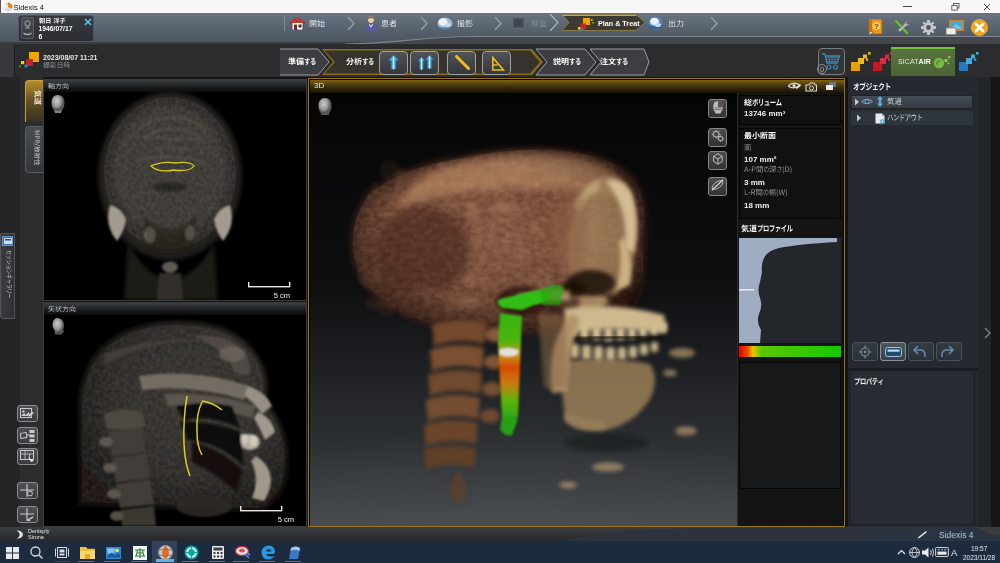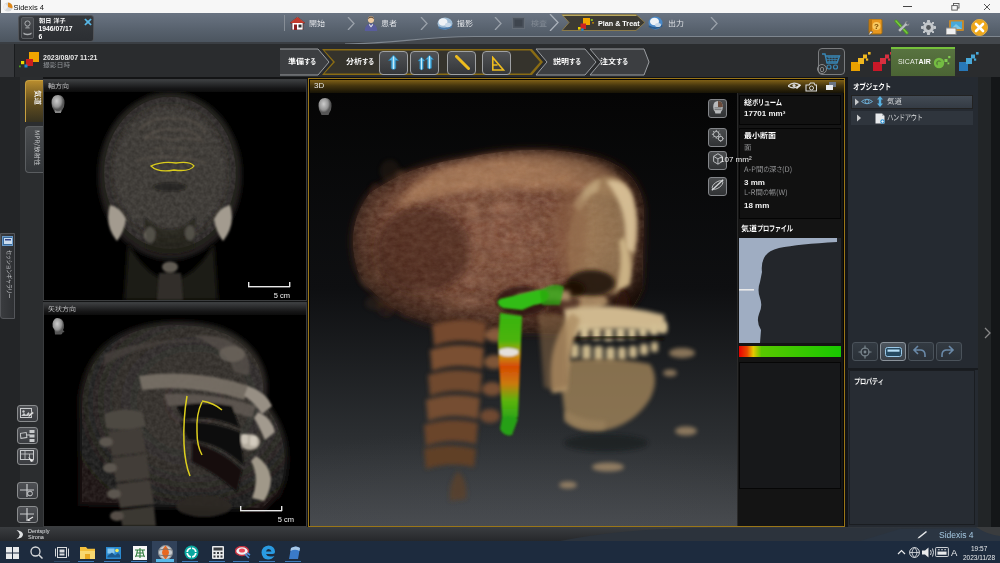--- a/index.html
+++ b/index.html
@@ -751,28 +751,28 @@
     <svg class="abs" style="left:710px;top:177.5px" width="15" height="14" viewBox="0 0 17 16">
       <ellipse cx="8.5" cy="8" rx="7" ry="3.4" fill="none" stroke="#c0c2c4" stroke-width="1" transform="rotate(-35 8.5 8)"></ellipse>
       <path d="M2 14 L15 2" stroke="#d8dadc" stroke-width="1.4"></path>
     </svg>
 <div class="abs" style="left:737px;top:93px;width:106px;height:433px;background:#141414;border-left:1px solid #2a2a2a"></div>
 <div class="abs" style="left:739px;top:95px;width:102px;height:30px;background:#111111;border:1px solid #040404"></div>
 <div class="abs" style="left:739px;top:128px;width:102px;height:91px;background:#111111;border:1px solid #040404"></div>
 <svg style="position:absolute;left:744px;top:98.5px;overflow:visible;" width="38" height="10">
       <path d="M4.8 1 5.8 1.2Q5.6 1.6 5.5 2Q5.3 2.3 5.1 2.6Q5 3 4.8 3.2L4.1 3Q4.3 2.7 4.4 2.4Q4.5 2 4.6 1.7Q4.7 1.3 4.8 1ZM5.7 2.1 6.5 1.7Q6.7 2 6.9 2.3Q7.1 2.6 7.3 2.9Q7.5 3.2 7.6 3.5L6.8 3.9Q6.7 3.7 6.5 3.3Q6.4 3 6.1 2.7Q5.9 2.4 5.7 2.1ZM6.2 5 6.9 4.6Q7.1 4.9 7.3 5.2Q7.5 5.5 7.7 5.8Q7.8 6.2 7.9 6.4L7.1 6.8Q7 6.6 6.9 6.2Q6.8 5.9 6.6 5.6Q6.4 5.2 6.2 5ZM3.4 2.7Q3.9 2.7 4.4 2.7Q5 2.6 5.6 2.6Q6.2 2.6 6.8 2.5L6.8 3.3Q6 3.4 5.1 3.4Q4.3 3.5 3.6 3.6ZM4.2 -0.3 5.1 -0.1Q4.9 0.6 4.6 1.1Q4.2 1.6 3.8 2Q3.7 1.9 3.6 1.8Q3.4 1.7 3.3 1.6Q3.2 1.5 3 1.4Q3.4 1.1 3.8 0.7Q4.1 0.2 4.2 -0.3ZM6.5 -0.3Q6.6 -0 6.9 0.3Q7.1 0.5 7.4 0.8Q7.6 1 7.9 1.2Q7.8 1.3 7.6 1.4Q7.5 1.5 7.4 1.7Q7.3 1.8 7.2 1.9Q6.9 1.7 6.7 1.4Q6.4 1.1 6.1 0.7Q5.9 0.4 5.7 0ZM4.4 4 5 3.4Q5.3 3.6 5.5 3.7Q5.8 3.9 6 4.1Q6.3 4.3 6.4 4.4L5.8 5Q5.6 4.8 5.4 4.6Q5.2 4.4 4.9 4.3Q4.7 4.1 4.4 4ZM4.4 4.6H5.3V6.1Q5.3 6.2 5.3 6.3Q5.3 6.3 5.4 6.3Q5.4 6.3 5.5 6.3Q5.5 6.3 5.6 6.3Q5.7 6.3 5.7 6.3Q5.8 6.3 5.8 6.3Q5.8 6.3 5.9 6.2Q5.9 6.2 5.9 6Q6 5.9 6 5.5Q6 5.6 6.2 5.7Q6.3 5.7 6.5 5.8Q6.6 5.8 6.7 5.9Q6.7 6.4 6.6 6.6Q6.5 6.9 6.3 7Q6.2 7.1 5.9 7.1Q5.8 7.1 5.7 7.1Q5.7 7.1 5.6 7.1Q5.5 7.1 5.4 7.1Q5.3 7.1 5.3 7.1Q4.9 7.1 4.7 7Q4.5 6.9 4.4 6.7Q4.4 6.5 4.4 6.1ZM3.5 4.8 4.3 4.9Q4.3 5.4 4.1 5.9Q4 6.4 3.7 6.8L3 6.5Q3.2 6.2 3.3 5.7Q3.5 5.2 3.5 4.8ZM1.4 -0.4 2.3 -0.1Q2.1 0.2 1.9 0.5Q1.8 0.9 1.6 1.2Q1.4 1.5 1.3 1.7L0.6 1.4Q0.8 1.2 0.9 0.9Q1.1 0.5 1.2 0.2Q1.4 -0.1 1.4 -0.4ZM2.3 0.6 3.1 0.9Q2.8 1.4 2.5 1.9Q2.1 2.4 1.8 2.8Q1.4 3.3 1.1 3.6L0.6 3.3Q0.8 3 1.1 2.7Q1.3 2.4 1.5 2Q1.8 1.6 2 1.2Q2.2 0.9 2.3 0.6ZM0.2 1.5 0.7 0.8Q0.9 1 1.1 1.2Q1.3 1.5 1.5 1.7Q1.7 1.9 1.8 2.1L1.3 2.8Q1.2 2.6 1 2.4Q0.8 2.2 0.6 1.9Q0.4 1.7 0.2 1.5ZM2.1 2.5 2.7 2.2Q2.9 2.5 3.1 2.8Q3.2 3.1 3.3 3.4Q3.4 3.7 3.5 3.9L2.8 4.2Q2.7 4 2.6 3.7Q2.5 3.4 2.4 3.1Q2.2 2.7 2.1 2.5ZM0.2 3.1Q0.7 3.1 1.5 3Q2.2 3 3 2.9L3 3.7Q2.3 3.8 1.6 3.8Q0.9 3.9 0.3 4ZM2.3 4.5 2.9 4.3Q3.1 4.6 3.2 5Q3.4 5.5 3.4 5.8L2.7 6Q2.6 5.7 2.5 5.3Q2.4 4.9 2.3 4.5ZM0.5 4.3 1.3 4.4Q1.2 5 1.1 5.6Q1 6.1 0.8 6.5Q0.7 6.4 0.6 6.4Q0.5 6.3 0.3 6.3Q0.2 6.2 0.1 6.2Q0.3 5.8 0.4 5.3Q0.5 4.8 0.5 4.3ZM1.4 3.5H2.2V7.1H1.4Z M12.9 -0.1Q13 0.2 13.2 0.5Q13.3 0.8 13.4 1L12.9 1.3Q12.8 1 12.6 0.7Q12.5 0.4 12.4 0.2ZM13.7 -0.3Q13.8 -0.1 13.9 0Q14 0.2 14.1 0.4Q14.2 0.6 14.2 0.7L13.7 1Q13.6 0.8 13.5 0.5Q13.4 0.2 13.2 -0ZM11.7 0.1Q11.7 0.1 11.7 0.3Q11.6 0.4 11.6 0.5Q11.6 0.7 11.6 0.8Q11.6 1 11.6 1.3Q11.6 1.6 11.6 1.9Q11.6 2.2 11.6 2.4Q11.6 2.6 11.6 2.8Q11.6 3.1 11.6 3.5Q11.6 3.9 11.6 4.2Q11.6 4.6 11.6 5Q11.6 5.4 11.6 5.6Q11.6 5.9 11.6 6.1Q11.6 6.5 11.5 6.7Q11.3 6.9 11 6.9Q10.8 6.9 10.6 6.9Q10.4 6.8 10.3 6.8Q10.1 6.8 9.9 6.8L9.8 5.8Q10 5.9 10.2 5.9Q10.4 5.9 10.6 5.9Q10.7 5.9 10.7 5.8Q10.8 5.8 10.8 5.6Q10.8 5.5 10.8 5.3Q10.8 5.1 10.8 4.7Q10.8 4.4 10.8 4Q10.8 3.7 10.8 3.3Q10.8 3 10.8 2.7Q10.8 2.5 10.8 2.4Q10.8 2.3 10.8 2Q10.8 1.7 10.8 1.3Q10.8 1 10.8 0.8Q10.8 0.6 10.8 0.4Q10.8 0.2 10.7 0.1ZM8.6 1.4Q8.7 1.4 8.9 1.4Q9 1.4 9.2 1.4Q9.2 1.4 9.5 1.4Q9.7 1.4 10 1.4Q10.4 1.4 10.7 1.4Q11.1 1.4 11.5 1.4Q11.9 1.4 12.2 1.4Q12.5 1.4 12.8 1.4Q13 1.4 13.1 1.4Q13.2 1.4 13.4 1.4Q13.6 1.4 13.7 1.4V2.4Q13.6 2.4 13.4 2.4Q13.3 2.4 13.1 2.4Q13 2.4 12.8 2.4Q12.5 2.4 12.2 2.4Q11.9 2.4 11.5 2.4Q11.1 2.4 10.8 2.4Q10.4 2.4 10.1 2.4Q9.7 2.4 9.5 2.4Q9.3 2.4 9.2 2.4Q9 2.4 8.9 2.4Q8.7 2.4 8.6 2.4ZM10.2 3.5Q10.1 3.8 9.9 4.1Q9.8 4.4 9.6 4.7Q9.4 5 9.2 5.3Q9.1 5.6 8.9 5.8L8.3 5.2Q8.4 5 8.6 4.7Q8.8 4.5 8.9 4.2Q9.1 3.9 9.2 3.6Q9.4 3.4 9.5 3.1ZM12.9 3.1Q13.1 3.3 13.2 3.5Q13.3 3.8 13.5 4.1Q13.7 4.4 13.8 4.7Q13.9 5 14 5.2L13.3 5.7Q13.2 5.4 13 5.1Q12.9 4.8 12.8 4.6Q12.6 4.3 12.5 4Q12.3 3.7 12.2 3.6Z M19.1 0.2Q19 0.4 19 0.6Q19 0.8 19 1Q19 1.2 19 1.5Q19 1.8 19 2.1Q19 2.4 19 2.6Q19 3.2 19 3.7Q18.9 4.2 18.8 4.5Q18.7 4.9 18.6 5.2Q18.5 5.4 18.3 5.7Q18.1 6 17.8 6.2Q17.5 6.4 17.3 6.6Q17 6.8 16.7 6.9L16.1 6Q16.5 5.8 16.9 5.6Q17.3 5.3 17.6 5Q17.8 4.7 17.9 4.5Q18 4.3 18 4Q18.1 3.7 18.1 3.3Q18.1 3 18.1 2.5Q18.1 2.3 18.1 2Q18.1 1.7 18.1 1.4Q18.1 1.2 18.1 1Q18.1 0.8 18.1 0.6Q18.1 0.4 18.1 0.2ZM16.1 0.3Q16.1 0.4 16.1 0.5Q16.1 0.7 16.1 0.9Q16.1 1 16.1 1.2Q16.1 1.4 16.1 1.6Q16.1 1.9 16.1 2.2Q16.1 2.5 16.1 2.8Q16.1 3 16.1 3.2Q16.1 3.5 16.1 3.6Q16.1 3.7 16.1 3.9Q16.1 4.1 16.1 4.3H15.2Q15.2 4.2 15.2 4Q15.2 3.7 15.2 3.6Q15.2 3.5 15.2 3.2Q15.2 3 15.2 2.7Q15.2 2.5 15.2 2.2Q15.2 1.9 15.2 1.6Q15.2 1.4 15.2 1.2Q15.2 1 15.2 0.9Q15.2 0.8 15.2 0.6Q15.2 0.4 15.2 0.3Z M24.7 2.6Q24.7 2.7 24.7 2.8Q24.6 2.9 24.6 2.9Q24.6 3.1 24.6 3.4Q24.5 3.7 24.5 4Q24.5 4.4 24.4 4.8Q24.4 5.1 24.3 5.4Q24.3 5.7 24.3 5.9H23.4Q23.4 5.7 23.5 5.5Q23.5 5.2 23.5 4.9Q23.6 4.6 23.6 4.3Q23.6 4 23.7 3.7Q23.7 3.4 23.7 3.3Q23.6 3.3 23.4 3.3Q23.2 3.3 23 3.3Q22.8 3.3 22.6 3.3Q22.3 3.3 22.2 3.3Q22 3.3 22 3.3Q21.8 3.3 21.6 3.3Q21.5 3.3 21.3 3.3V2.2Q21.4 2.3 21.5 2.3Q21.6 2.3 21.8 2.3Q21.9 2.3 22 2.3Q22.1 2.3 22.2 2.3Q22.4 2.3 22.6 2.3Q22.8 2.3 23 2.3Q23.2 2.3 23.3 2.3Q23.5 2.3 23.6 2.3Q23.7 2.3 23.8 2.3Q23.9 2.3 23.9 2.3Q24 2.2 24.1 2.2ZM20.7 5.5Q20.9 5.5 21 5.5Q21.2 5.5 21.4 5.5Q21.5 5.5 21.7 5.5Q22 5.5 22.3 5.5Q22.7 5.5 23.1 5.5Q23.5 5.5 23.8 5.5Q24.2 5.5 24.4 5.5Q24.7 5.5 24.7 5.5Q24.8 5.5 25 5.5Q25.2 5.5 25.4 5.5V6.5Q25.3 6.5 25.2 6.5Q25.1 6.5 24.9 6.5Q24.8 6.5 24.7 6.5Q24.7 6.5 24.4 6.5Q24.1 6.5 23.8 6.5Q23.4 6.5 23.1 6.5Q22.7 6.5 22.3 6.5Q22 6.5 21.7 6.5Q21.5 6.5 21.4 6.5Q21.2 6.5 21.1 6.5Q20.9 6.5 20.7 6.5Z M26.3 2.7Q26.5 2.7 26.6 2.7Q26.8 2.7 27 2.7Q27.2 2.7 27.4 2.7Q27.5 2.7 27.8 2.7Q28 2.7 28.3 2.7Q28.6 2.7 28.9 2.7Q29.2 2.7 29.5 2.7Q29.7 2.7 30 2.7Q30.3 2.7 30.5 2.7Q30.7 2.7 30.8 2.7Q31 2.7 31.2 2.7Q31.4 2.7 31.6 2.7V4Q31.4 3.9 31.2 3.9Q31 3.9 30.8 3.9Q30.7 3.9 30.5 3.9Q30.3 3.9 30 3.9Q29.7 3.9 29.5 3.9Q29.2 3.9 28.9 3.9Q28.6 3.9 28.3 3.9Q28 3.9 27.8 3.9Q27.5 3.9 27.4 3.9Q27.1 3.9 26.8 3.9Q26.5 3.9 26.3 4Z M35.2 0.4Q35.2 0.5 35.1 0.8Q35 1 35 1.3Q34.9 1.5 34.8 1.8Q34.7 2.2 34.6 2.6Q34.5 3 34.4 3.4Q34.3 3.9 34.2 4.3Q34 4.7 33.9 5Q33.9 5.4 33.8 5.6L32.8 5.6Q32.9 5.3 33 5Q33.1 4.6 33.3 4.2Q33.4 3.7 33.5 3.3Q33.6 2.8 33.7 2.4Q33.8 2 33.9 1.6Q34 1.3 34.1 1Q34.1 0.7 34.2 0.5Q34.2 0.3 34.2 0.1ZM36.4 2.9Q36.5 3.3 36.7 3.7Q36.9 4.1 37.1 4.6Q37.3 5.1 37.5 5.5Q37.7 5.9 37.8 6.3L36.9 6.8Q36.8 6.4 36.6 5.9Q36.5 5.5 36.3 5Q36.1 4.5 35.9 4.1Q35.7 3.6 35.6 3.4ZM32.8 5.2Q33 5.2 33.3 5.2Q33.6 5.2 34 5.1Q34.3 5.1 34.7 5Q35.1 5 35.4 4.9Q35.8 4.9 36.1 4.8Q36.4 4.8 36.6 4.8L36.8 5.8Q36.6 5.8 36.3 5.9Q35.9 5.9 35.6 6Q35.2 6 34.8 6.1Q34.4 6.1 34 6.2Q33.7 6.2 33.4 6.3Q33 6.3 32.8 6.3Q32.7 6.3 32.5 6.4Q32.4 6.4 32.2 6.4L32.1 5.3Q32.2 5.3 32.4 5.3Q32.6 5.3 32.8 5.2Z" fill="#ffffff"></path>
     </svg>
-    <div class="lat" style="left:744px;top:109px;font-size:8px;font-weight:bold;color:#f0f0f0">17701 mm³</div>
+    <div class="lat" style="left:744px;top:109px;font-size:8px;font-weight:bold;color:#f0f0f0">13746 mm³</div>
     <svg style="position:absolute;left:744px;top:131.5px;overflow:visible;" width="32" height="10">
       <path d="M2.3 1.4V1.7H5.7V1.4ZM2.3 0.5V0.8H5.7V0.5ZM1.4 -0.1H6.6V2.3H1.4ZM0.4 2.6H7.6V3.4H0.4ZM4.1 3.7H6.7V4.4H4.1ZM1.6 3.7H3.5V4.4H1.6ZM1.6 4.7H3.5V5.4H1.6ZM5.1 4.3Q5.4 5.1 6.1 5.6Q6.8 6.1 7.7 6.4Q7.7 6.4 7.5 6.6Q7.4 6.7 7.3 6.9Q7.2 7 7.2 7.1Q6.1 6.8 5.4 6.2Q4.7 5.5 4.3 4.6ZM6.4 3.7H6.6L6.7 3.7L7.3 3.9Q7.1 4.7 6.7 5.3Q6.2 6 5.6 6.4Q5 6.8 4.3 7.1Q4.2 6.9 4.1 6.7Q3.9 6.5 3.8 6.4Q4.3 6.2 4.7 6Q5.1 5.7 5.4 5.4Q5.8 5.1 6 4.7Q6.3 4.3 6.4 3.8ZM0.3 5.9Q0.7 5.8 1.3 5.8Q1.8 5.8 2.3 5.7Q2.9 5.7 3.4 5.6L3.4 6.4Q2.6 6.5 1.8 6.6Q1 6.6 0.4 6.7ZM3 2.9H3.9V7.1H3ZM1 2.9H1.9V6.2H1Z M11.5 -0.3H12.6V5.9Q12.6 6.4 12.4 6.6Q12.3 6.8 12.1 6.9Q11.8 7 11.4 7.1Q10.9 7.1 10.4 7.1Q10.3 7 10.3 6.8Q10.2 6.6 10.1 6.4Q10 6.2 10 6.1Q10.2 6.1 10.5 6.1Q10.8 6.1 11 6.1Q11.2 6.1 11.3 6.1Q11.4 6.1 11.4 6.1Q11.5 6 11.5 5.9ZM13.4 1.8 14.4 1.5Q14.7 2 15 2.7Q15.3 3.3 15.5 3.9Q15.8 4.6 15.9 5.1L14.8 5.5Q14.8 5 14.5 4.4Q14.3 3.7 14 3.1Q13.7 2.4 13.4 1.8ZM9.4 1.5 10.5 1.7Q10.4 2.3 10.2 3Q10 3.7 9.7 4.3Q9.5 4.9 9.1 5.3Q9 5.2 8.8 5.1Q8.7 5 8.5 5Q8.3 4.9 8.2 4.8Q8.5 4.4 8.7 3.8Q9 3.3 9.2 2.7Q9.3 2.1 9.4 1.5Z M17.5 1.9H20.2V2.7H17.5ZM17 5.5H20.1V6.3H17ZM16.5 -0.1H17.3V6.9H16.5ZM18.5 -0.3H19.2V5.4H18.5ZM18.5 2.4 19 2.6Q18.9 3 18.7 3.5Q18.5 4 18.2 4.4Q18 4.8 17.7 5.1Q17.6 4.9 17.5 4.7Q17.4 4.4 17.3 4.3Q17.5 4 17.8 3.7Q18 3.4 18.2 3.1Q18.4 2.7 18.5 2.4ZM19.6 0.2 20.4 0.4Q20.2 0.7 20.1 1.1Q19.9 1.5 19.8 1.8L19.2 1.6Q19.3 1.4 19.4 1.1Q19.4 0.9 19.5 0.6Q19.6 0.4 19.6 0.2ZM17.5 0.4 18.1 0.2Q18.2 0.5 18.3 0.9Q18.4 1.3 18.4 1.6L17.8 1.8Q17.8 1.5 17.7 1.1Q17.6 0.7 17.5 0.4ZM19.2 2.8Q19.3 2.9 19.4 3Q19.6 3.1 19.7 3.3Q19.9 3.4 20.1 3.6Q20.2 3.7 20.3 3.8L19.7 4.4Q19.7 4.3 19.5 4.1Q19.4 4 19.3 3.8Q19.1 3.6 19 3.4Q18.9 3.3 18.8 3.2ZM20.9 2.2H23.8V3.1H20.9ZM22.2 2.7H23.1V7.1H22.2ZM20.5 0.2 21.6 0.6Q21.6 0.7 21.4 0.7V3Q21.4 3.5 21.3 4Q21.3 4.6 21.2 5.1Q21.1 5.7 20.8 6.2Q20.6 6.7 20.2 7.1Q20.1 7 20 6.9Q19.9 6.8 19.7 6.7Q19.6 6.5 19.5 6.5Q19.9 6 20.1 5.4Q20.4 4.8 20.4 4.2Q20.5 3.6 20.5 3ZM23 -0.3 23.7 0.4Q23.3 0.6 22.9 0.7Q22.4 0.9 21.9 1Q21.4 1.1 21 1.2Q20.9 1.1 20.9 0.8Q20.8 0.6 20.7 0.5Q21.1 0.4 21.5 0.3Q21.9 0.1 22.3 -0Q22.7 -0.2 23 -0.3Z M26.9 3.1H28.9V3.9H26.9ZM26.9 4.5H28.9V5.2H26.9ZM25.3 5.8H30.7V6.7H25.3ZM24.7 1.7H31.3V7.1H30.3V2.6H25.7V7.1H24.7ZM26.5 2.3H27.3V6.2H26.5ZM28.6 2.3H29.4V6.2H28.6ZM27.4 0.5 28.5 0.7Q28.4 1.2 28.2 1.6Q28.1 2 28 2.3L27.1 2.1Q27.2 1.9 27.2 1.6Q27.3 1.3 27.3 1Q27.4 0.7 27.4 0.5ZM24.4 0.1H31.6V1H24.4Z" fill="#ffffff"></path>
     </svg>
     <svg style="position:absolute;left:744px;top:143.5px;overflow:visible;" width="8" height="9">
       <path d="M2.7 3H4.7V3.5H2.7ZM2.7 4.3H4.7V4.8H2.7ZM1.1 5.7H6.4V6.2H1.1ZM0.8 1.7H6.7V6.6H6.2V2.2H1.3V6.6H0.8ZM2.4 2H2.9V5.9H2.4ZM4.5 2H5V5.9H4.5ZM3.4 0.4 4 0.6Q3.9 1 3.8 1.4Q3.7 1.8 3.6 2.1L3.1 1.9Q3.1 1.7 3.2 1.4Q3.2 1.2 3.3 0.9Q3.4 0.7 3.4 0.4ZM0.4 0.2H7.1V0.7H0.4Z" fill="#98999b"></path>
     </svg>
-    <div class="lat" style="left:720px;top:154.5px;font-size:8px;font-weight:normal;color:#f0f0f0">107 mm²</div>
+    <div class="lat" style="left:744px;top:154.5px;font-size:8px;font-weight:bold;color:#f0f0f0">107 mm²</div>
     <svg style="position:absolute;left:744px;top:166px;overflow:visible;" width="48" height="9">
       <path d="M0 6 1.9 0.5H2.7L4.5 6H3.8L2.8 2.9Q2.7 2.5 2.6 2Q2.4 1.5 2.3 1.1H2.3Q2.1 1.5 2 2Q1.8 2.5 1.7 2.9L0.7 6ZM1 4.3V3.8H3.5V4.3Z M4.9 4.2V3.6H6.8V4.2Z M7.9 6V0.5H9.5Q10.1 0.5 10.6 0.7Q11 0.8 11.3 1.2Q11.5 1.5 11.5 2.1Q11.5 2.7 11.3 3.1Q11 3.4 10.6 3.6Q10.1 3.8 9.5 3.8H8.6V6ZM8.6 3.3H9.4Q10.1 3.3 10.5 3Q10.9 2.7 10.9 2.1Q10.9 1.5 10.5 1.3Q10.1 1.1 9.4 1.1H8.6Z M14.5 4.3H16.8V4.7H14.5ZM14.5 3.2H17V5.9H14.5V5.5H16.5V3.6H14.5ZM14.2 3.2H14.8V6.3H14.2ZM12.9 1.1H14.9V1.5H12.9ZM16.3 1.1H18.4V1.5H16.3ZM18.2 0H18.8V5.9Q18.8 6.1 18.7 6.3Q18.6 6.4 18.4 6.5Q18.3 6.6 18 6.6Q17.6 6.6 17.2 6.6Q17.2 6.5 17.1 6.4Q17.1 6.3 17.1 6.2Q17 6.1 17 6Q17.2 6 17.4 6Q17.6 6 17.8 6Q18 6 18 6Q18.1 6 18.2 6Q18.2 5.9 18.2 5.9ZM12.9 0H15.3V2.6H12.9V2.2H14.8V0.5H12.9ZM18.5 0V0.5H16.5V2.2H18.5V2.6H16V0ZM12.6 0H13.1V6.6H12.6Z M22.8 0.9Q22.7 1.5 22.6 2.1Q22.5 2.7 22.4 3.3Q22.2 4.1 22 4.6Q21.8 5.1 21.5 5.4Q21.3 5.7 21 5.7Q20.7 5.7 20.5 5.4Q20.2 5.2 20.1 4.7Q19.9 4.3 19.9 3.7Q19.9 3.1 20.1 2.5Q20.3 2 20.7 1.5Q21 1.1 21.5 0.9Q22 0.6 22.6 0.6Q23.1 0.6 23.5 0.8Q23.9 1 24.2 1.4Q24.5 1.8 24.7 2.3Q24.8 2.8 24.8 3.4Q24.8 4.2 24.6 4.8Q24.3 5.4 23.8 5.7Q23.3 6.1 22.6 6.2L22.3 5.7Q22.5 5.7 22.6 5.6Q22.7 5.6 22.8 5.6Q23.1 5.5 23.4 5.3Q23.7 5.1 23.9 4.9Q24.1 4.6 24.2 4.2Q24.4 3.8 24.4 3.4Q24.4 2.9 24.2 2.5Q24.1 2.1 23.9 1.8Q23.6 1.5 23.3 1.3Q23 1.2 22.5 1.2Q22.1 1.2 21.7 1.4Q21.3 1.6 21 2Q20.7 2.3 20.5 2.8Q20.4 3.2 20.4 3.6Q20.4 4.1 20.5 4.4Q20.6 4.7 20.7 4.8Q20.9 5 21 5Q21.2 5 21.3 4.8Q21.5 4.6 21.6 4.2Q21.8 3.8 21.9 3.2Q22.1 2.7 22.1 2.1Q22.2 1.5 22.3 0.9Z M27.3 3.5H32.1V4H27.3ZM30.1 0.5H30.6V1.9Q30.6 2.1 30.6 2.1Q30.7 2.1 30.8 2.1Q30.9 2.1 30.9 2.1Q31 2.1 31.1 2.1Q31.2 2.1 31.3 2.1Q31.4 2.1 31.5 2.1Q31.6 2.1 31.6 2Q31.7 1.9 31.7 1.5Q31.7 1.6 31.9 1.6Q32 1.7 32.1 1.7Q32.1 2.1 32 2.3Q32 2.4 31.9 2.5Q31.7 2.6 31.5 2.6Q31.5 2.6 31.4 2.6Q31.3 2.6 31.1 2.6Q31 2.6 30.9 2.6Q30.8 2.6 30.8 2.6Q30.5 2.6 30.3 2.5Q30.2 2.5 30.1 2.3Q30.1 2.2 30.1 1.9ZM27.4 0H32V1.3H31.5V0.5H27.9V1.4H27.4ZM29.4 2.7H29.9V6.6H29.4ZM28.8 0.5H29.4Q29.3 1 29.3 1.4Q29.2 1.7 29 2Q28.8 2.3 28.5 2.5Q28.1 2.7 27.6 2.9Q27.6 2.8 27.5 2.6Q27.4 2.5 27.3 2.4Q27.8 2.3 28.1 2.2Q28.4 2 28.5 1.8Q28.7 1.5 28.7 1.2Q28.8 0.9 28.8 0.5ZM30.1 3.8Q30.3 4.1 30.7 4.5Q31 4.9 31.4 5.3Q31.8 5.6 32.2 5.8Q32.1 5.8 32.1 5.9Q32 6 31.9 6.1Q31.8 6.2 31.8 6.2Q31.4 6 31 5.6Q30.6 5.3 30.3 4.8Q29.9 4.4 29.7 3.9ZM29.2 3.7 29.6 3.9Q29.4 4.4 29 4.8Q28.6 5.3 28.2 5.7Q27.8 6 27.3 6.3Q27.2 6.2 27.1 6.1Q27 5.9 26.9 5.9Q27.4 5.6 27.8 5.3Q28.2 5 28.6 4.6Q29 4.2 29.2 3.7ZM25.6 0.2 25.9 -0.2Q26.2 -0.1 26.4 0Q26.7 0.2 26.9 0.3Q27.1 0.5 27.3 0.6L26.9 1.1Q26.8 0.9 26.6 0.8Q26.3 0.6 26.1 0.5Q25.8 0.3 25.6 0.2ZM25.2 2.3 25.5 1.8Q25.8 1.9 26 2Q26.3 2.1 26.5 2.2Q26.8 2.4 26.9 2.5L26.6 3Q26.5 2.8 26.2 2.7Q26 2.6 25.7 2.5Q25.5 2.3 25.2 2.3ZM25.4 6.2Q25.6 5.9 25.9 5.5Q26.1 5.1 26.3 4.6Q26.5 4.2 26.7 3.8L27.1 4.1Q27 4.5 26.8 4.9Q26.6 5.4 26.3 5.8Q26.1 6.2 25.9 6.5Z M35.6 0.7Q35.6 0.6 35.5 0.4Q35.5 0.2 35.4 0.1L36 0Q36 0.2 36 0.5Q36.1 0.8 36.2 1.1Q36.2 1.3 36.3 1.6Q36.4 2.1 36.7 2.6Q36.9 3 37.1 3.4Q37.1 3.5 37.2 3.6Q37.2 3.7 37.3 3.8L37.1 4.2Q37 4.2 36.8 4.1Q36.6 4.1 36.4 4.1Q36.2 4 36 4Q35.8 4 35.6 4L35.7 3.5Q35.8 3.5 36 3.5Q36.2 3.5 36.4 3.6Q36.5 3.6 36.7 3.6Q36.5 3.4 36.4 3Q36.2 2.7 36.1 2.4Q36 2 35.9 1.7Q35.8 1.4 35.7 1.1Q35.6 0.9 35.6 0.7ZM33.4 1.3Q33.9 1.3 34.4 1.4Q34.8 1.4 35.3 1.4Q35.7 1.4 36 1.3Q36.3 1.3 36.5 1.2Q36.8 1.2 37.1 1.1Q37.3 1 37.6 0.9L37.6 1.5Q37.4 1.6 37.2 1.7Q36.9 1.7 36.7 1.8Q36.4 1.8 36.2 1.9Q35.6 1.9 34.9 1.9Q34.2 1.9 33.4 1.9ZM34.3 3.7Q34.2 3.9 34.1 4.2Q34 4.4 34 4.7Q34 5.2 34.4 5.5Q34.8 5.7 35.5 5.7Q35.9 5.7 36.3 5.7Q36.7 5.6 37 5.6L37 6.2Q36.7 6.2 36.3 6.3Q35.9 6.3 35.4 6.3Q34.9 6.3 34.4 6.1Q34 6 33.8 5.6Q33.6 5.3 33.6 4.8Q33.6 4.5 33.6 4.2Q33.7 3.9 33.9 3.5Z M39.8 7.5Q39.3 6.6 39 5.7Q38.7 4.8 38.7 3.7Q38.7 2.6 39 1.6Q39.3 0.7 39.8 -0.1L40.2 0.1Q39.7 0.9 39.5 1.8Q39.3 2.7 39.3 3.7Q39.3 4.6 39.5 5.6Q39.7 6.5 40.2 7.3Z M41.3 6V0.5H42.7Q43.5 0.5 44.1 0.8Q44.7 1.1 45 1.7Q45.3 2.4 45.3 3.2Q45.3 4.1 45 4.7Q44.7 5.3 44.1 5.7Q43.5 6 42.7 6ZM42 5.4H42.6Q43.3 5.4 43.7 5.2Q44.1 4.9 44.3 4.4Q44.5 3.9 44.5 3.2Q44.5 2.5 44.3 2Q44.1 1.6 43.7 1.3Q43.3 1.1 42.6 1.1H42Z M46.4 7.5 46 7.3Q46.5 6.5 46.7 5.6Q47 4.6 47 3.7Q47 2.7 46.7 1.8Q46.5 0.9 46 0.1L46.4 -0.1Q47 0.7 47.3 1.6Q47.5 2.6 47.5 3.7Q47.5 4.8 47.3 5.7Q47 6.6 46.4 7.5Z" fill="#98999b"></path>
     </svg>
     <div class="lat" style="left:744px;top:177.5px;font-size:8px;font-weight:bold;color:#f0f0f0">3 mm</div>
     <svg style="position:absolute;left:744px;top:189px;overflow:visible;" width="44" height="9">
       <path d="M0.8 6V0.5H1.4V5.4H3.9V6Z M4.4 4.2V3.6H6.3V4.2Z M7.4 6V0.5H9.1Q9.7 0.5 10.1 0.6Q10.6 0.8 10.8 1.1Q11.1 1.5 11.1 2Q11.1 2.6 10.8 3Q10.6 3.3 10.1 3.5Q9.7 3.7 9.1 3.7H8.1V6ZM8.1 3.1H9Q9.7 3.1 10 2.8Q10.4 2.6 10.4 2Q10.4 1.5 10 1.3Q9.7 1.1 9 1.1H8.1ZM10.5 6 9 3.5 9.6 3.1 11.2 6Z M14.1 4.3H16.3V4.7H14.1ZM14 3.2H16.6V5.9H14V5.5H16.1V3.6H14ZM13.8 3.2H14.3V6.3H13.8ZM12.4 1.1H14.5V1.5H12.4ZM15.9 1.1H18V1.5H15.9ZM17.7 0H18.3V5.9Q18.3 6.1 18.2 6.3Q18.2 6.4 18 6.5Q17.8 6.6 17.5 6.6Q17.2 6.6 16.7 6.6Q16.7 6.5 16.7 6.4Q16.6 6.3 16.6 6.2Q16.6 6.1 16.5 6Q16.7 6 17 6Q17.2 6 17.3 6Q17.5 6 17.6 6Q17.7 6 17.7 6Q17.7 5.9 17.7 5.9ZM12.4 0H14.8V2.6H12.4V2.2H14.3V0.5H12.4ZM18 0V0.5H16.1V2.2H18V2.6H15.5V0ZM12.1 0H12.7V6.6H12.1Z M22.3 0.9Q22.3 1.5 22.2 2.1Q22.1 2.7 21.9 3.3Q21.8 4.1 21.5 4.6Q21.3 5.1 21.1 5.4Q20.8 5.7 20.5 5.7Q20.3 5.7 20 5.4Q19.8 5.2 19.6 4.7Q19.5 4.3 19.5 3.7Q19.5 3.1 19.7 2.5Q19.9 2 20.2 1.5Q20.6 1.1 21.1 0.9Q21.5 0.6 22.1 0.6Q22.6 0.6 23 0.8Q23.5 1 23.8 1.4Q24.1 1.8 24.2 2.3Q24.4 2.8 24.4 3.4Q24.4 4.2 24.1 4.8Q23.9 5.4 23.3 5.7Q22.8 6.1 22.1 6.2L21.9 5.7Q22 5.7 22.1 5.6Q22.3 5.6 22.4 5.6Q22.7 5.5 22.9 5.3Q23.2 5.1 23.4 4.9Q23.6 4.6 23.8 4.2Q23.9 3.8 23.9 3.4Q23.9 2.9 23.8 2.5Q23.7 2.1 23.4 1.8Q23.2 1.5 22.8 1.3Q22.5 1.2 22.1 1.2Q21.6 1.2 21.2 1.4Q20.8 1.6 20.5 2Q20.2 2.3 20.1 2.8Q19.9 3.2 19.9 3.6Q19.9 4.1 20 4.4Q20.1 4.7 20.3 4.8Q20.4 5 20.6 5Q20.7 5 20.8 4.8Q21 4.6 21.2 4.2Q21.3 3.8 21.5 3.2Q21.6 2.7 21.7 2.1Q21.8 1.5 21.8 0.9Z M26 -0.3H26.5V6.6H26ZM25 1.1H27.3V1.6H25.4V5.1H25ZM27 1.1H27.5V4.4Q27.5 4.6 27.4 4.7Q27.4 4.8 27.3 4.9Q27.2 4.9 27.1 5Q26.9 5 26.7 5Q26.7 4.9 26.7 4.7Q26.6 4.6 26.6 4.5Q26.7 4.5 26.8 4.5Q26.9 4.5 27 4.5Q27 4.5 27 4.4ZM27.7 0.1H31.6V0.6H27.7ZM28.6 1.5V2.4H30.7V1.5ZM28.1 1.1H31.2V2.8H28.1ZM28 4.7H31.3V5.1H28ZM28 5.9H31.3V6.3H28ZM27.8 3.4H31.5V6.6H31V3.9H28.3V6.6H27.8ZM29.4 3.7H29.8V6.2H29.4Z M33.8 7.5Q33.3 6.6 33 5.7Q32.7 4.8 32.7 3.7Q32.7 2.6 33 1.6Q33.3 0.7 33.8 -0.1L34.2 0.1Q33.7 0.9 33.5 1.8Q33.3 2.7 33.3 3.7Q33.3 4.6 33.5 5.6Q33.7 6.5 34.2 7.3Z M35.9 6 34.7 0.5H35.4L36 3.5Q36.1 3.9 36.2 4.4Q36.3 4.8 36.3 5.3H36.4Q36.5 4.8 36.6 4.4Q36.7 3.9 36.8 3.5L37.5 0.5H38.2L38.9 3.5Q39 3.9 39.1 4.4Q39.2 4.8 39.3 5.3H39.4Q39.4 4.8 39.5 4.4Q39.6 3.9 39.7 3.5L40.2 0.5H40.9L39.8 6H38.9L38.1 2.7Q38 2.4 38 2.1Q37.9 1.8 37.8 1.4H37.8Q37.7 1.8 37.7 2.1Q37.6 2.4 37.5 2.7L36.7 6Z M41.9 7.5 41.4 7.3Q41.9 6.5 42.2 5.6Q42.4 4.6 42.4 3.7Q42.4 2.7 42.2 1.8Q41.9 0.9 41.4 0.1L41.9 -0.1Q42.4 0.7 42.7 1.6Q43 2.6 43 3.7Q43 4.8 42.7 5.7Q42.4 6.6 41.9 7.5Z" fill="#98999b"></path>
     </svg>
     <div class="lat" style="left:744px;top:200.5px;font-size:8px;font-weight:bold;color:#f0f0f0">18 mm</div>
     <svg style="position:absolute;left:741px;top:224.5px;overflow:visible;" width="52" height="10">
       <path d="M2 0.4H7.4V1.2H2ZM2.1 1.6H6.7V2.3H2.1ZM1.1 2.7H5.7V3.5H1.1ZM1.9 -0.4 2.9 -0.2Q2.6 0.7 2.1 1.6Q1.6 2.4 1.1 2.9Q1 2.8 0.8 2.7Q0.6 2.6 0.5 2.5Q0.3 2.4 0.2 2.3Q0.8 1.9 1.2 1.1Q1.7 0.4 1.9 -0.4ZM3.9 3.6 4.8 3.9Q4.4 4.6 3.8 5.3Q3.3 5.9 2.6 6.4Q1.9 6.9 1.2 7.2Q1.1 7.1 1 7Q0.8 6.9 0.7 6.7Q0.6 6.6 0.5 6.5Q1.2 6.2 1.9 5.8Q2.5 5.3 3 4.8Q3.5 4.2 3.9 3.6ZM5.4 2.7H6.4Q6.4 3.5 6.4 4.1Q6.4 4.7 6.5 5.2Q6.6 5.6 6.7 5.9Q6.8 6.2 7 6.2Q7.1 6.2 7.1 5.9Q7.1 5.6 7.1 5.1Q7.3 5.3 7.4 5.4Q7.6 5.6 7.8 5.7Q7.7 6.2 7.6 6.5Q7.6 6.8 7.4 7Q7.2 7.1 6.9 7.1Q6.4 7.1 6.1 6.8Q5.8 6.4 5.7 5.8Q5.5 5.2 5.5 4.4Q5.4 3.6 5.4 2.7ZM1.1 4.5 1.8 3.8Q2.3 4.1 2.7 4.3Q3.2 4.6 3.7 4.9Q4.1 5.2 4.6 5.6Q5 5.9 5.2 6.1L4.5 6.9Q4.2 6.6 3.8 6.3Q3.4 6 3 5.6Q2.5 5.3 2.1 5Q1.6 4.7 1.1 4.5Z M10.5 0.5H15.6V1.3H10.5ZM12.5 0.9 13.6 0.9Q13.5 1.2 13.3 1.5Q13.2 1.9 13.1 2.1L12.3 1.9Q12.4 1.7 12.4 1.4Q12.5 1.1 12.5 0.9ZM13.8 -0.4 14.8 -0.2Q14.7 0.1 14.5 0.3Q14.3 0.5 14.2 0.7L13.4 0.5Q13.5 0.4 13.6 0.2Q13.6 0.1 13.7 -0.1Q13.8 -0.3 13.8 -0.4ZM11.2 -0.1 12 -0.4Q12.2 -0.2 12.3 0Q12.5 0.3 12.5 0.4L11.7 0.8Q11.7 0.6 11.5 0.3Q11.4 0.1 11.2 -0.1ZM10.2 2.7V5.7H9.3V3.6H8.4V2.7ZM10.2 5.3Q10.5 5.6 10.9 5.8Q11.4 6 12 6Q12.3 6.1 12.8 6.1Q13.3 6.1 13.8 6.1Q14.4 6 14.9 6Q15.4 6 15.8 6Q15.8 6.1 15.7 6.3Q15.6 6.4 15.6 6.6Q15.5 6.8 15.5 6.9Q15.1 7 14.7 7Q14.2 7 13.7 7Q13.2 7 12.8 7Q12.3 7 12 7Q11.2 6.9 10.7 6.7Q10.2 6.5 9.8 6.1Q9.5 6.3 9.3 6.5Q9 6.8 8.7 7L8.2 6Q8.5 5.9 8.8 5.7Q9.1 5.5 9.3 5.3ZM8.4 0.4 9.1 -0.2Q9.3 -0 9.6 0.2Q9.8 0.4 10.1 0.6Q10.3 0.8 10.4 1L9.7 1.6Q9.5 1.4 9.3 1.2Q9.1 1 8.9 0.8Q8.6 0.5 8.4 0.4ZM12 3.4V3.8H14.1V3.4ZM12 4.5V4.9H14.1V4.5ZM12 2.4V2.8H14.1V2.4ZM11 1.7H15.1V5.6H11Z M21.1 0.5Q21.1 0.7 21.2 0.9Q21.4 1 21.5 1Q21.7 1 21.8 0.9Q21.9 0.7 21.9 0.5Q21.9 0.3 21.8 0.2Q21.7 0.1 21.5 0.1Q21.4 0.1 21.2 0.2Q21.1 0.3 21.1 0.5ZM20.7 0.5Q20.7 0.3 20.8 0.1Q21 -0.2 21.1 -0.3Q21.3 -0.4 21.5 -0.4Q21.7 -0.4 21.9 -0.3Q22.1 -0.2 22.2 0.1Q22.3 0.3 22.3 0.5Q22.3 0.8 22.2 1Q22.1 1.2 21.9 1.4Q21.7 1.5 21.5 1.5Q21.3 1.5 21.1 1.4Q21 1.2 20.8 1Q20.7 0.8 20.7 0.5ZM21.5 1.2Q21.5 1.3 21.4 1.4Q21.4 1.6 21.4 1.7Q21.3 2 21.2 2.4Q21.2 2.7 21 3.1Q20.9 3.5 20.8 3.9Q20.6 4.3 20.4 4.6Q20.1 5.1 19.7 5.5Q19.4 5.9 18.9 6.3Q18.4 6.6 17.8 6.8L17.2 5.9Q17.8 5.7 18.3 5.4Q18.7 5.1 19.1 4.8Q19.4 4.4 19.7 4Q19.9 3.7 20 3.3Q20.2 2.9 20.3 2.5Q20.4 2.1 20.4 1.8Q20.3 1.8 20.1 1.8Q19.9 1.8 19.6 1.8Q19.3 1.8 19 1.8Q18.6 1.8 18.3 1.8Q18 1.8 17.8 1.8Q17.5 1.8 17.4 1.8Q17.2 1.8 17 1.8Q16.8 1.8 16.7 1.8V0.7Q16.8 0.7 16.9 0.7Q17 0.7 17.2 0.7Q17.3 0.7 17.4 0.7Q17.5 0.7 17.7 0.7Q17.9 0.7 18.2 0.7Q18.4 0.7 18.7 0.7Q19 0.7 19.2 0.7Q19.5 0.7 19.7 0.7Q20 0.7 20.1 0.7Q20.3 0.7 20.4 0.7Q20.5 0.7 20.6 0.7Q20.8 0.7 20.9 0.7Z M22.7 0.7Q22.9 0.7 23.1 0.7Q23.3 0.7 23.4 0.7Q23.5 0.7 23.7 0.7Q23.9 0.7 24.2 0.7Q24.5 0.7 24.8 0.7Q25.2 0.7 25.5 0.7Q25.8 0.7 26.1 0.7Q26.4 0.7 26.6 0.7Q26.8 0.7 26.9 0.7Q27 0.7 27.2 0.7Q27.4 0.7 27.6 0.7Q27.5 0.9 27.5 1.1Q27.5 1.3 27.5 1.5Q27.5 1.6 27.5 1.8Q27.5 2.1 27.5 2.4Q27.5 2.7 27.5 3.1Q27.5 3.5 27.5 3.8Q27.5 4.2 27.5 4.5Q27.5 4.9 27.5 5.1Q27.5 5.3 27.5 5.4Q27.5 5.5 27.5 5.7Q27.5 5.9 27.5 6.1Q27.5 6.3 27.6 6.4Q27.6 6.5 27.6 6.5H26.7Q26.7 6.5 26.7 6.3Q26.7 6.2 26.7 5.9Q26.7 5.7 26.7 5.4Q26.7 5.3 26.7 5.1Q26.7 4.9 26.7 4.5Q26.7 4.2 26.7 3.8Q26.7 3.4 26.7 3.1Q26.7 2.7 26.7 2.4Q26.7 2.1 26.7 1.9Q26.7 1.8 26.7 1.8H23.6Q23.6 1.8 23.6 1.9Q23.6 2.1 23.6 2.4Q23.6 2.7 23.6 3.1Q23.6 3.4 23.6 3.8Q23.6 4.2 23.6 4.5Q23.6 4.8 23.6 5.1Q23.6 5.3 23.6 5.4Q23.6 5.6 23.6 5.8Q23.6 6 23.6 6.1Q23.6 6.3 23.6 6.4Q23.6 6.5 23.6 6.5H22.7Q22.7 6.5 22.7 6.4Q22.7 6.3 22.7 6.1Q22.7 5.9 22.7 5.7Q22.7 5.6 22.7 5.4Q22.7 5.3 22.7 5.1Q22.7 4.8 22.7 4.5Q22.7 4.2 22.7 3.8Q22.7 3.5 22.7 3.1Q22.7 2.7 22.7 2.4Q22.7 2.1 22.7 1.8Q22.7 1.6 22.7 1.5Q22.7 1.3 22.7 1.1Q22.7 0.9 22.7 0.7ZM27 5.1V6.1H23.2V5.1Z M33.5 1.1Q33.5 1.2 33.4 1.3Q33.4 1.5 33.4 1.6Q33.3 1.9 33.2 2.3Q33.2 2.7 33.1 3Q32.9 3.4 32.8 3.8Q32.6 4.2 32.4 4.5Q32.1 5 31.8 5.4Q31.4 5.9 30.9 6.2Q30.4 6.5 29.9 6.8L29.2 5.8Q29.8 5.6 30.3 5.3Q30.7 5 31.1 4.7Q31.4 4.3 31.7 3.9Q31.9 3.6 32 3.2Q32.2 2.8 32.3 2.4Q32.4 2 32.4 1.7Q32.3 1.7 32.1 1.7Q31.9 1.7 31.6 1.7Q31.3 1.7 31 1.7Q30.6 1.7 30.3 1.7Q30 1.7 29.8 1.7Q29.6 1.7 29.4 1.7Q29.2 1.7 29 1.7Q28.8 1.7 28.7 1.7V0.6Q28.8 0.6 28.9 0.6Q29 0.6 29.2 0.6Q29.3 0.6 29.4 0.6Q29.5 0.6 29.7 0.6Q29.9 0.6 30.2 0.6Q30.4 0.6 30.7 0.6Q31 0.6 31.2 0.6Q31.5 0.6 31.7 0.6Q32 0.6 32.1 0.6Q32.3 0.6 32.4 0.6Q32.5 0.6 32.6 0.6Q32.8 0.6 32.9 0.6Z M39.4 2.4Q39.4 2.5 39.3 2.6Q39.3 2.7 39.3 2.7Q39.2 2.9 39 3.1Q38.9 3.4 38.7 3.7Q38.5 4 38.3 4.2Q38.2 4.5 38 4.6L37.3 4.1Q37.5 3.9 37.7 3.7Q37.9 3.5 38 3.2Q38.2 3 38.3 2.9Q38.2 2.9 38 2.9Q37.8 2.9 37.5 2.9Q37.2 2.9 36.9 2.9Q36.6 2.9 36.3 2.9Q36 2.9 35.8 2.9Q35.6 2.9 35.5 2.9Q35.3 2.9 35.2 2.9Q35 2.9 34.8 2.9V1.9Q35 1.9 35.2 1.9Q35.3 1.9 35.5 1.9Q35.6 1.9 35.8 1.9Q36 1.9 36.3 1.9Q36.7 1.9 37 1.9Q37.3 1.9 37.6 1.9Q37.9 1.9 38.2 1.9Q38.4 1.9 38.5 1.9Q38.5 1.9 38.6 1.9Q38.7 1.9 38.8 1.9Q38.9 1.9 39 1.9ZM37.2 3.2Q37.2 3.7 37.2 4.1Q37.2 4.6 37.1 5Q37.1 5.4 36.9 5.8Q36.7 6.2 36.5 6.5Q36.2 6.9 35.7 7.2L35 6.5Q35.2 6.4 35.3 6.4Q35.4 6.3 35.6 6.2Q35.9 5.8 36.1 5.5Q36.3 5.1 36.4 4.7Q36.4 4.3 36.4 3.8Q36.4 3.7 36.4 3.5Q36.4 3.4 36.4 3.2Z M40.1 3.3Q40.9 3 41.6 2.6Q42.3 2.3 42.9 1.9Q43.2 1.6 43.5 1.3Q43.9 0.9 44.2 0.6Q44.5 0.2 44.7 -0.1L45.4 0.7Q45.1 1.1 44.7 1.5Q44.4 1.8 44 2.2Q43.6 2.5 43.2 2.8Q42.9 3.1 42.4 3.3Q42 3.6 41.5 3.9Q41 4.1 40.5 4.3ZM42.7 2.4 43.6 2.1V5.7Q43.6 5.9 43.7 6.1Q43.7 6.3 43.7 6.5Q43.7 6.7 43.7 6.8H42.7Q42.7 6.7 42.7 6.5Q42.7 6.3 42.7 6.1Q42.7 5.9 42.7 5.7Z M48.8 6.2Q48.8 6.1 48.9 6Q48.9 5.8 48.9 5.6Q48.9 5.5 48.9 5.3Q48.9 5 48.9 4.6Q48.9 4.3 48.9 3.8Q48.9 3.4 48.9 2.9Q48.9 2.5 48.9 2.1Q48.9 1.7 48.9 1.4Q48.9 1.1 48.9 1Q48.9 0.7 48.8 0.5Q48.8 0.3 48.8 0.3H49.8Q49.8 0.3 49.7 0.5Q49.7 0.7 49.7 1Q49.7 1.1 49.7 1.4Q49.7 1.6 49.7 2Q49.7 2.3 49.7 2.7Q49.7 3.1 49.7 3.5Q49.7 3.9 49.7 4.2Q49.7 4.6 49.7 4.8Q49.7 5.1 49.7 5.2Q50 5 50.3 4.8Q50.5 4.5 50.8 4.2Q51.1 3.9 51.3 3.5L51.8 4.4Q51.5 4.8 51.2 5.2Q50.8 5.6 50.4 6Q50 6.3 49.6 6.5Q49.5 6.6 49.5 6.7Q49.4 6.7 49.3 6.8ZM45.9 6.1Q46.3 5.7 46.5 5.2Q46.8 4.7 46.9 4.2Q47 3.9 47 3.5Q47.1 3.2 47.1 2.7Q47.1 2.3 47.1 1.8Q47.1 1.4 47.1 1Q47.1 0.8 47.1 0.6Q47.1 0.4 47.1 0.3H48Q48 0.3 48 0.4Q48 0.5 48 0.7Q48 0.8 48 1Q48 1.4 48 1.8Q48 2.3 47.9 2.8Q47.9 3.3 47.9 3.7Q47.8 4.2 47.8 4.5Q47.6 5.1 47.3 5.7Q47 6.3 46.6 6.8Z" fill="#ffffff"></path>

